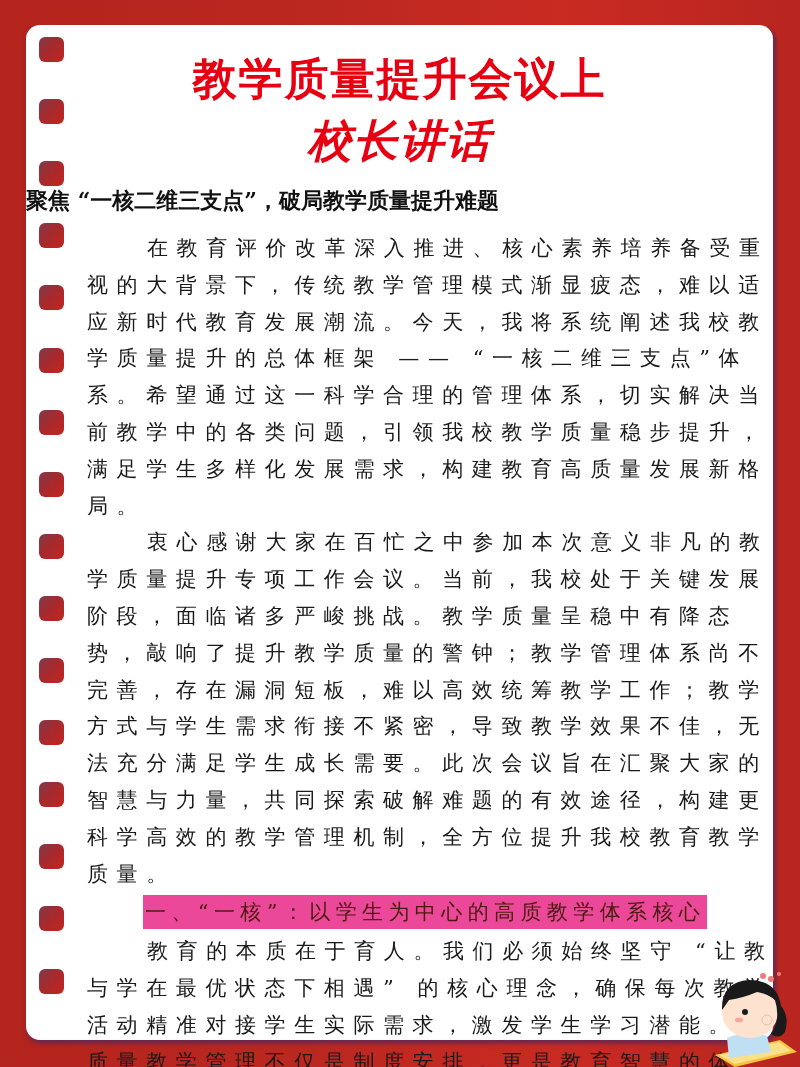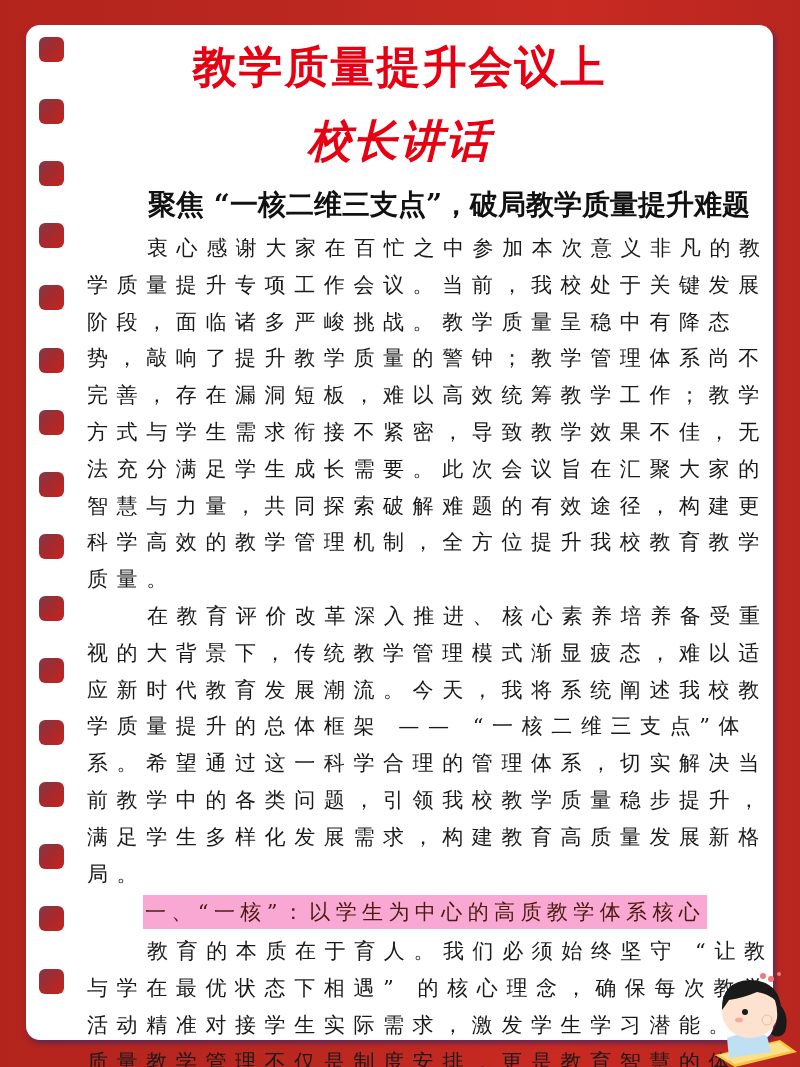--- a/index.html
+++ b/index.html
@@ -20,32 +20,32 @@
   .hole {
     position: absolute; left: 39px; width: 25px; height: 25px; border-radius: 6px;
     background: linear-gradient(135deg, #7f3a4a 0%, #a52a2e 45%, #c4241e 100%);
   }
   .title {
     position: absolute; left: 26px; width: 747px; text-align: center;
     color: #e60012; font-weight: bold; font-size: 44px; letter-spacing: 2px;
     font-family: "DejaVu Serif", "Liberation Serif", serif;
   }
   .subtitle {
-    position: absolute; left: 26px; width: 724px; top: 186px; text-align: right;
-    color: #111; font-weight: bold; font-size: 28px;
+    position: absolute; left: 26px; width: 724px; top: 186px; text-align: left;
+    color: #111; font-weight: bold; font-size: 22px;
     font-family: "DejaVu Serif", "Liberation Serif", serif;
   }
   .body-text {
     position: absolute; left: 87px; width: 690px; color: #1a1a1a;
     font-family: "DejaVu Serif", "Liberation Serif", serif;
     font-size: 21px; line-height: 36.8px; letter-spacing: 8.6px;
   }
   .body-text p { margin: 0; text-indent: 60px; }
   .section-heading {
-    display: inline-block; background: #f9a8d4; color: #4a1a0c;
+    display: inline-block; background: #ec4899; color: #4a1a0c;
     padding: 3px 2px; line-height: 28px; letter-spacing: 5.4px; font-size: 21px;
   }
   .heading-line { text-indent: 0 !important; padding-left: 56px; margin: 2px 0 !important; }
   .mascot { position: absolute; left: 705px; top: 960px; width: 95px; height: 107px; }
 </style>
 </head>
 <body>
 
 <div class="bg-stripes"></div>
 
@@ -63,28 +63,28 @@
     <div class="hole" style="top: 533.8px;"></div>
     <div class="hole" style="top: 595.9px;"></div>
     <div class="hole" style="top: 658px;"></div>
     <div class="hole" style="top: 720.1px;"></div>
     <div class="hole" style="top: 782.2px;"></div>
     <div class="hole" style="top: 844.3px;"></div>
     <div class="hole" style="top: 906.4px;"></div>
     <div class="hole" style="top: 968.5px;"></div>
   </div>
 
-<div class="title" style="top:38px;text-align:center;">教学质量提升会议上</div>
+<div class="title" style="top:50px;text-align:center;">教学质量提升会议上</div>
 <div class="title" style="top:112px;font-style:italic;">校长讲话</div>
 
 <div class="subtitle">聚焦 “一核二维三支点”，破局教学质量提升难题</div>
 
 <div class="body-text" style="top:230px;">
+  <p>在教育评价改革深入推进、核心素养培养备受重视的大背景下，传统教学管理模式渐显疲态，难以适应新时代教育发展潮流。今天，我将系统阐述我校教学质量提升的总体框架 —— “一核二维三支点”体系。希望通过这一科学合理的管理体系，切实解决当前教学中的各类问题，引领我校教学质量稳步提升，满足学生多样化发展需求，构建教育高质量发展新格局。</p>
   <p>衷心感谢大家在百忙之中参加本次意义非凡的教学质量提升专项工作会议。当前，我校处于关键发展阶段，面临诸多严峻挑战。教学质量呈稳中有降态势，敲响了提升教学质量的警钟；教学管理体系尚不完善，存在漏洞短板，难以高效统筹教学工作；教学方式与学生需求衔接不紧密，导致教学效果不佳，无法充分满足学生成长需要。此次会议旨在汇聚大家的智慧与力量，共同探索破解难题的有效途径，构建更科学高效的教学管理机制，全方位提升我校教育教学质量。</p>
-  <p>在教育评价改革深入推进、核心素养培养备受重视的大背景下，传统教学管理模式渐显疲态，难以适应新时代教育发展潮流。今天，我将系统阐述我校教学质量提升的总体框架 —— “一核二维三支点”体系。希望通过这一科学合理的管理体系，切实解决当前教学中的各类问题，引领我校教学质量稳步提升，满足学生多样化发展需求，构建教育高质量发展新格局。</p>
   <p class="heading-line">
     <span class="section-heading">一、“一核”：以学生为中心的高质教学体系核心</span>
   </p>
   <p>教育的本质在于育人。我们必须始终坚守 “让教与学在最优状态下相遇” 的核心理念，确保每次教学活动精准对接学生实际需求，激发学生学习潜能。高质量教学管理不仅是制度安排，更是教育智慧的体现。我们构建的教学质量目标体系应兼具挑战性与可达性，形成 “保基础、提中层、促优秀” 的三级递进结构。既要确保基础薄弱学生扎实掌握基础知识，又要助力中等水平学生提升能</p>
 </div>
 
 <svg class="mascot" viewBox="0 0 95 107">
   <path d="M10 95 L75 80 L92 92 L30 107 Z" fill="#f5c542"></path>
   <path d="M14 95 L74 82 L86 91 L30 104 Z" fill="#fbe08a"></path>
   <path d="M22 78 Q40 70 62 76 L66 92 L24 98 Z" fill="#bfe0f2"></path>

